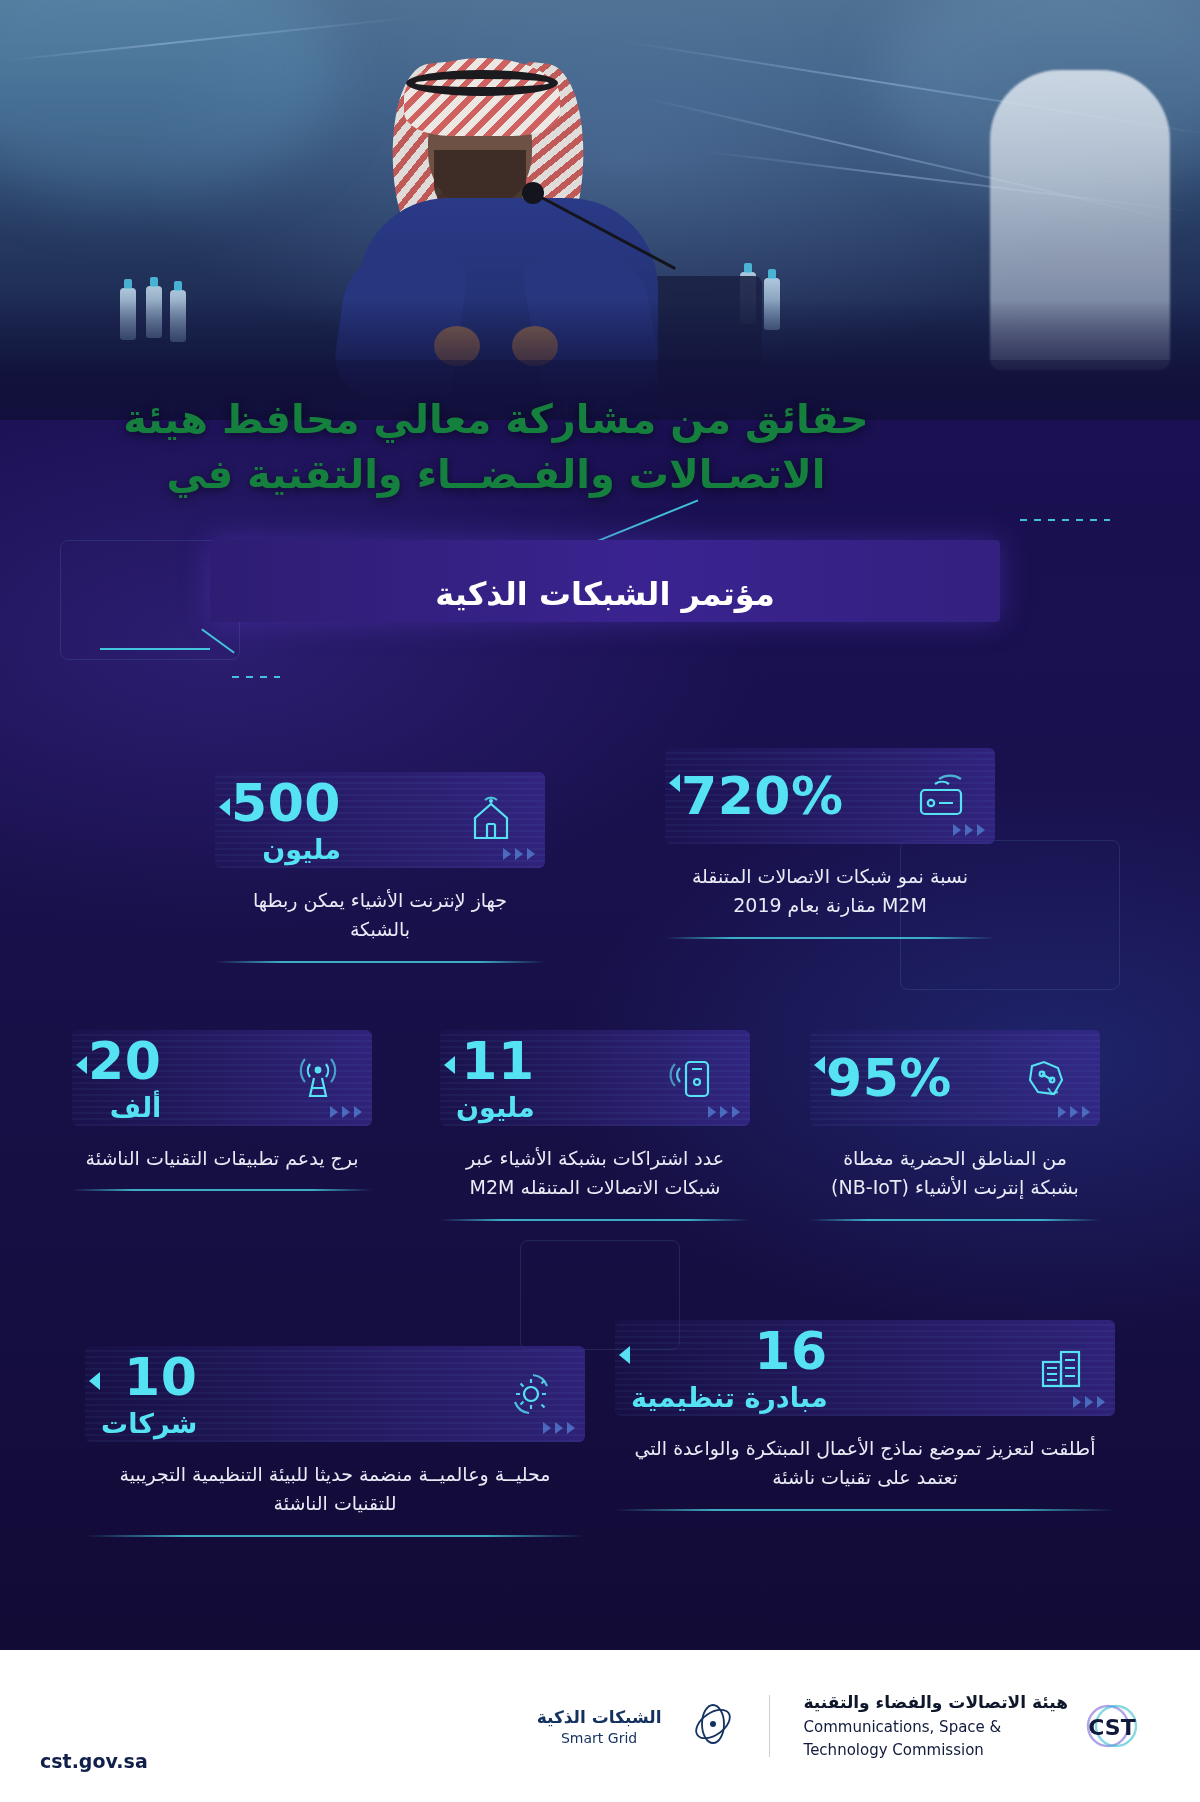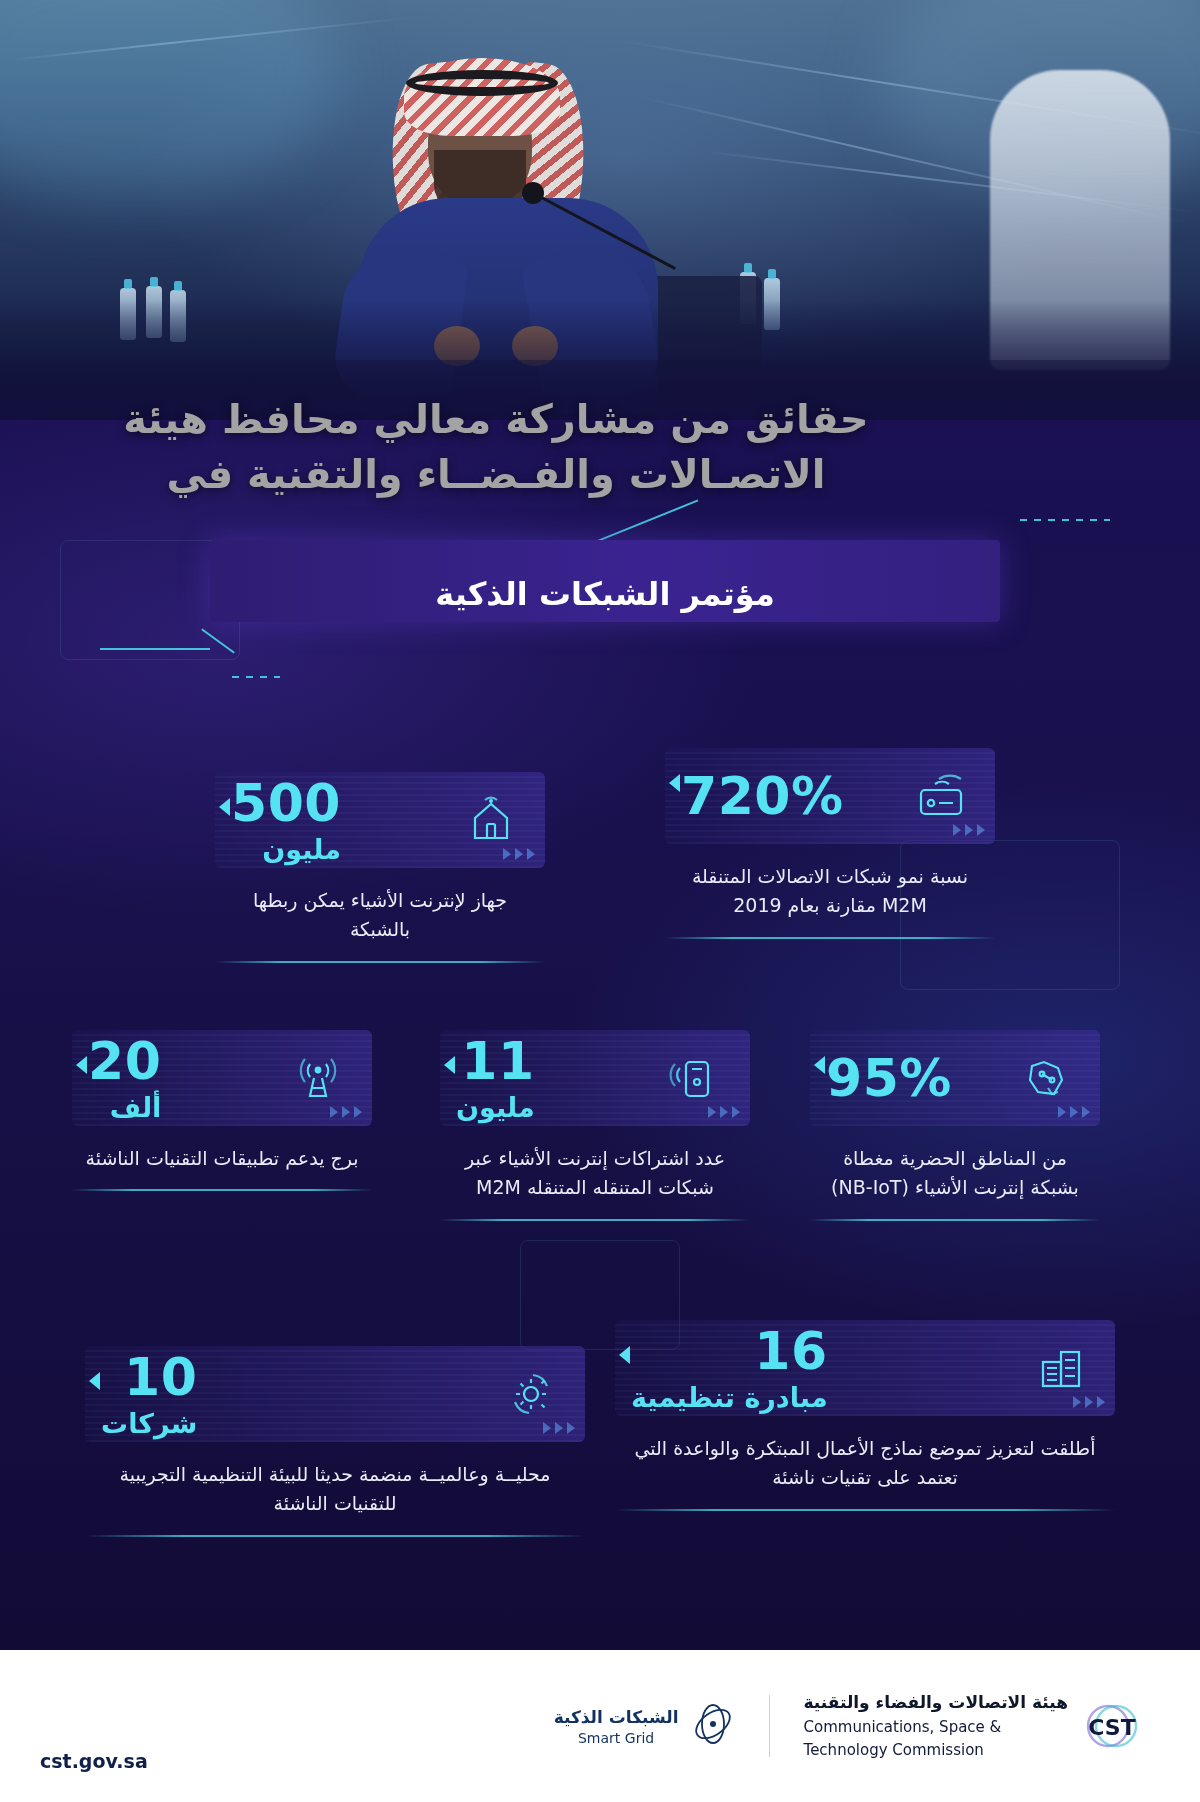--- a/index.html
+++ b/index.html
@@ -180,21 +180,21 @@
     position: absolute;
     opacity: .12;
     border: 1px solid #7ad7ef;
   }
 
   
   .headline {
     position: absolute;
     top: 392px; left: 0; width: 992px;
     text-align: center;
-    color: #a3a3a3;
+    color: #15803d;
     font-size: 40px;
     font-weight: bold;
     line-height: 1.38;
     letter-spacing: .2px;
     padding: 0 88px;
     text-shadow: 0 2px 10px rgba(0,0,0,.55);
   }
   .title-band {
     position: absolute;
     top: 540px;
@@ -331,21 +331,21 @@
   }
   .cst-text-ar {
     color: #0f172a; font-size: 17px; font-weight: bold; line-height: 1.35;
   }
   .cst-text-en {
     color: #111a3c; font-size: 15px; line-height: 1.3; direction: ltr; text-align: left;
   }
   .divider-v {
     width: 1px; height: 62px; background: #c9ced9; margin: 0 34px;
   }
-  .sg-logo { display: flex; align-items: center; gap: 12px; }
+  .sg-logo { display: flex; align-items: center; gap: 29px; }
   .sg-text-ar { color: #14325f; font-size: 17px; font-weight: bold; }
   .sg-text-en { color: #14325f; font-size: 14px; direction: ltr; text-align: center; }
   .site {
     position: absolute; left: 40px; bottom: 30px;
     color: #11204a; font-size: 19px; font-weight: bold; direction: ltr;
   }
 </style>
 </head>
 <body>
 
@@ -499,21 +499,21 @@
       <div class="num-wrap">
         <div class="num big">11</div>
         <div class="unit">مليون</div>
       </div>
       <div class="chev-row">
         <div class="chev"></div>
           <div class="chev"></div>
           <div class="chev"></div>
       </div>
     </div>
-    <div class="stat-desc">عدد اشتراكات إنترنت الأشياء عبر شبكات المتنقله المتنقله M2M</div>
+    <div class="stat-desc">عدد اشتراكات بشبكة الأشياء عبر شبكات الاتصالات المتنقله M2M</div>
     <div class="stat-rule"></div>
   </div>
 
   <div class="stat wide" style="left:615px; top:1320px;">
     <div class="stat-top">
       <div class="arrow-mark"></div>
       <div class="icon-box">
         <svg viewBox="0 0 56 52" fill="none" stroke="#55e3f3" stroke-width="2.2">
           <rect x="10" y="20" width="18" height="24"></rect>
           <rect x="28" y="10" width="18" height="34"></rect>

